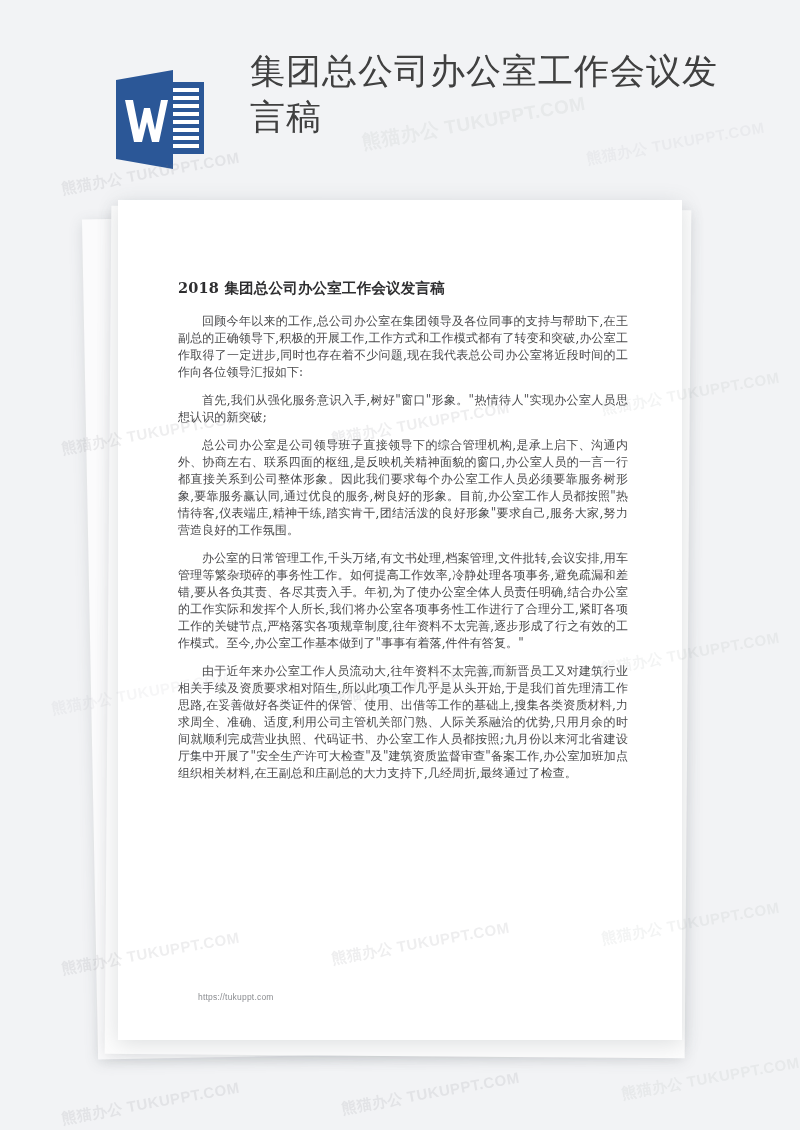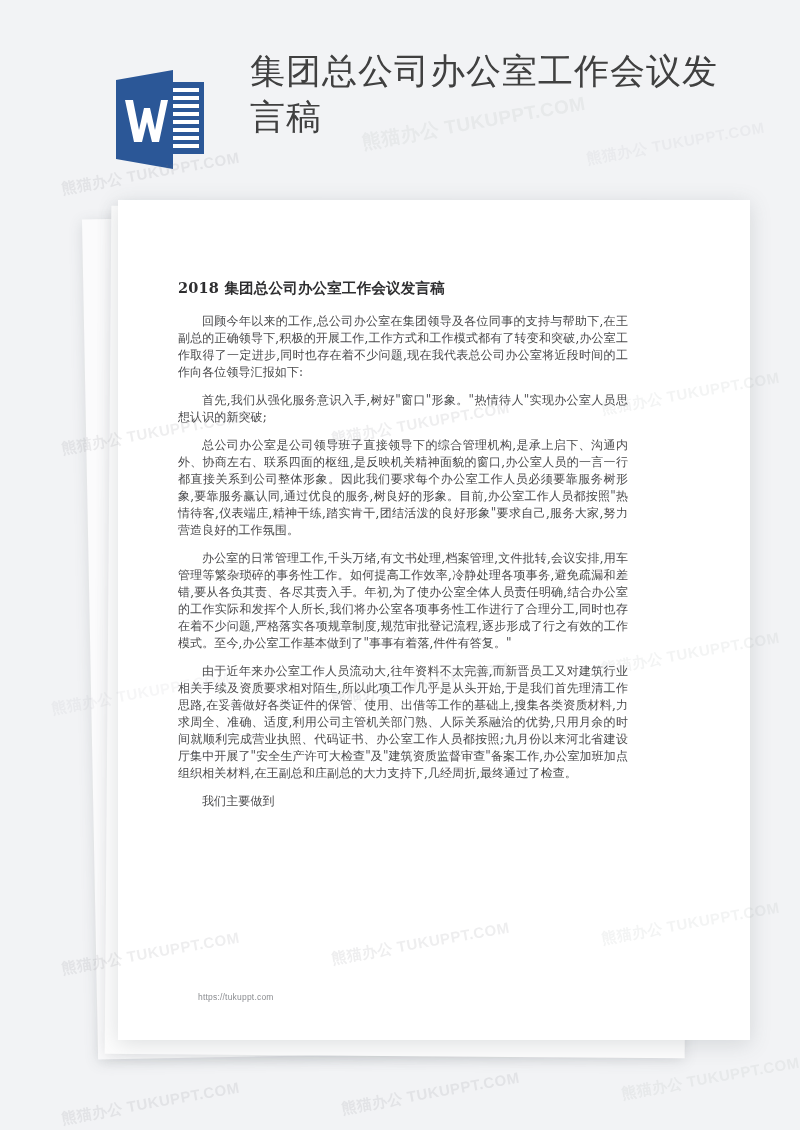--- a/index.html
+++ b/index.html
@@ -104,21 +104,21 @@
     top: 208px;
     width: 580px;
     height: 848px;
     transform: rotate(0.45deg);
     box-shadow: 0 3px 14px rgba(80, 86, 96, 0.15);
     background: #fdfdfd;
   }
   .sheet-main {
     left: 118px;
     top: 200px;
-    width: 632px;
+    width: 564px;
     height: 840px;
     box-shadow: 0 4px 20px rgba(80, 86, 96, 0.18);
     background: #ffffff;
     z-index: 3;
   }
 
   
   .doc-inner {
     position: absolute;
     left: 0;
@@ -181,23 +181,22 @@
 
     <div class="sheet sheet-main">
       <div class="doc-inner">
 
         <div class="doc-title">2018 集团总公司办公室工作会议发言稿</div>
 
         <div class="body-col">
           <p class="para">回顾今年以来的工作,总公司办公室在集团领导及各位同事的支持与帮助下,在王副总的正确领导下,积极的开展工作,工作方式和工作模式都有了转变和突破,办公室工作取得了一定进步,同时也存在着不少问题,现在我代表总公司办公室将近段时间的工作向各位领导汇报如下:</p>
           <p class="para">首先,我们从强化服务意识入手,树好"窗口"形象。"热情待人"实现办公室人员思想认识的新突破;</p>
           <p class="para">总公司办公室是公司领导班子直接领导下的综合管理机构,是承上启下、沟通内外、协商左右、联系四面的枢纽,是反映机关精神面貌的窗口,办公室人员的一言一行都直接关系到公司整体形象。因此我们要求每个办公室工作人员必须要靠服务树形象,要靠服务赢认同,通过优良的服务,树良好的形象。目前,办公室工作人员都按照"热情待客,仪表端庄,精神干练,踏实肯干,团结活泼的良好形象"要求自己,服务大家,努力营造良好的工作氛围。</p>
-          <p class="para">办公室的日常管理工作,千头万绪,有文书处理,档案管理,文件批转,会议安排,用车管理等繁杂琐碎的事务性工作。如何提高工作效率,冷静处理各项事务,避免疏漏和差错,要从各负其责、各尽其责入手。年初,为了使办公室全体人员责任明确,结合办公室的工作实际和发挥个人所长,我们将办公室各项事务性工作进行了合理分工,同时也存在着不少问题,严格落实各项规章制度,规范审批登记流程,逐步形成了行之有效的工作模式。至今,办公室工作基本做到了"事事有着落,件件有答复。"</p>
+          <p class="para">办公室的日常管理工作,千头万绪,有文书处理,档案管理,文件批转,会议安排,用车管理等繁杂琐碎的事务性工作。如何提高工作效率,冷静处理各项事务,避免疏漏和差错,要从各负其责、各尽其责入手。年初,为了使办公室全体人员责任明确,结合办公室的工作实际和发挥个人所长,我们将办公室各项事务性工作进行了合理分工,紧盯各项工作的关键节点,严格落实各项规章制度,往年资料不太完善,逐步形成了行之有效的工作模式。至今,办公室工作基本做到了"事事有着落,件件有答复。"</p>
           <p class="para">由于近年来办公室工作人员流动大,往年资料不太完善,而新晋员工又对建筑行业相关手续及资质要求相对陌生,所以此项工作几乎是从头开始,于是我们首先理清工作思路,在妥善做好各类证件的保管、使用、出借等工作的基础上,搜集各类资质材料,力求周全、准确、适度,利用公司主管机关部门熟、人际关系融洽的优势,只用月余的时间就顺利完成营业执照、代码证书、办公室工作人员都按照;九月份以来河北省建设厅集中开展了"安全生产许可大检查"及"建筑资质监督审查"备案工作,办公室加班加点组织相关材料,在王副总和庄副总的大力支持下,几经周折,最终通过了检查。</p>
-          <p class="para">我们主要做到</p>
         </div>
 
         <div class="doc-footer">https://tukuppt.com</div>
       </div>
     </div>
   </div>
 
   <div class="doc-header">
 
     <div class="word-icon">

